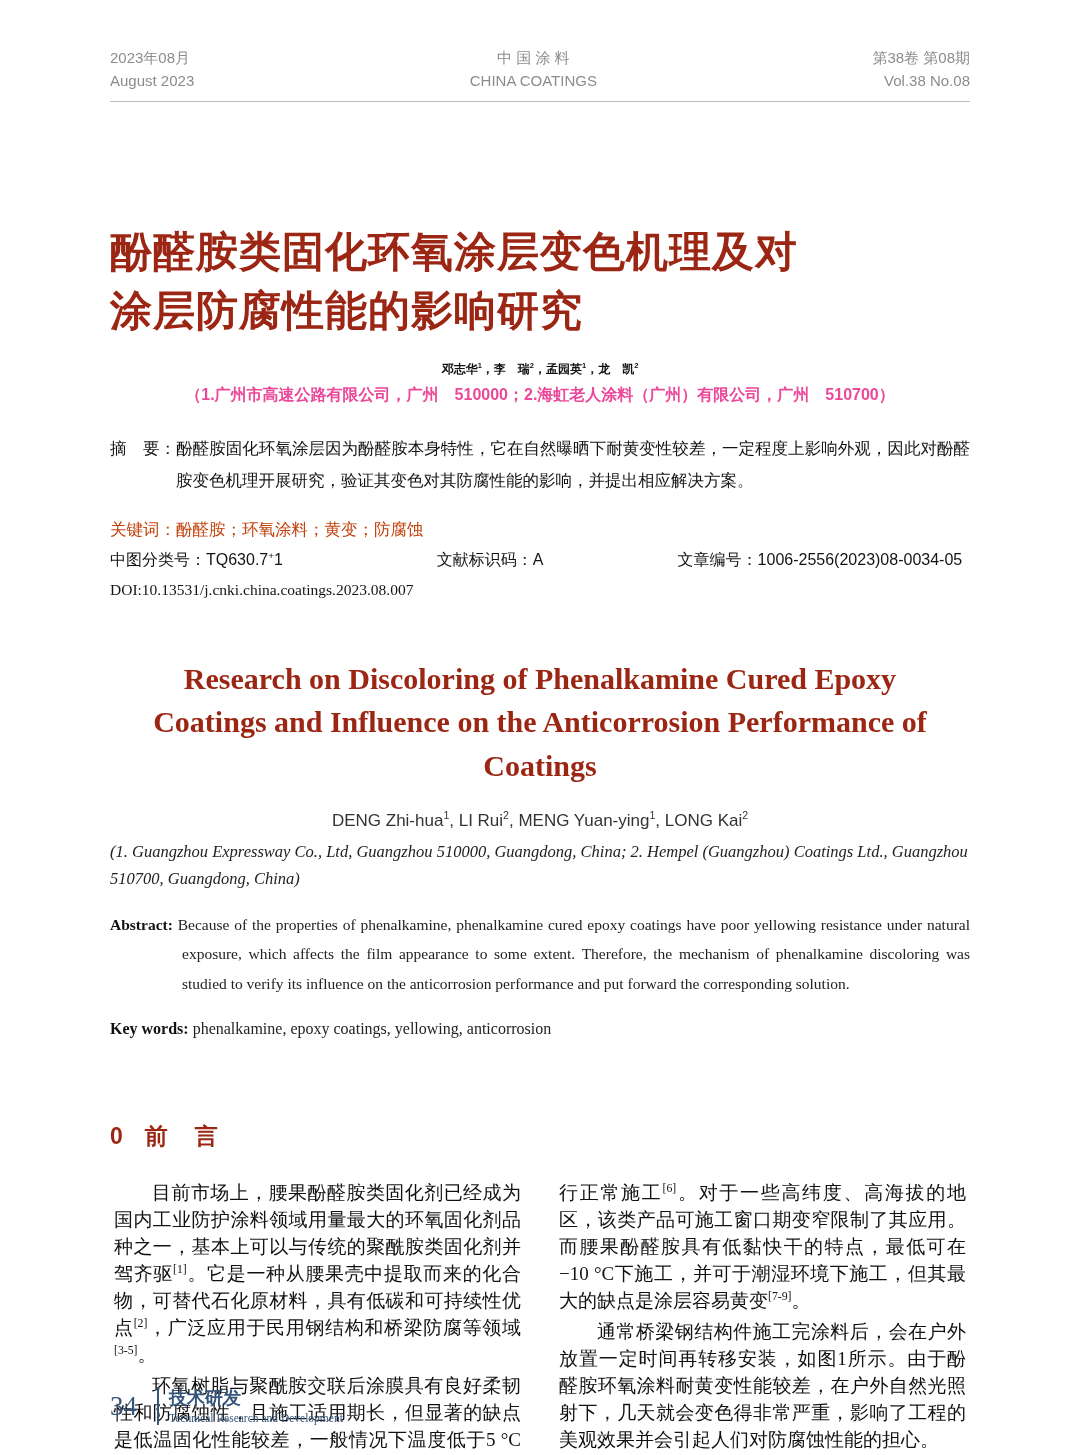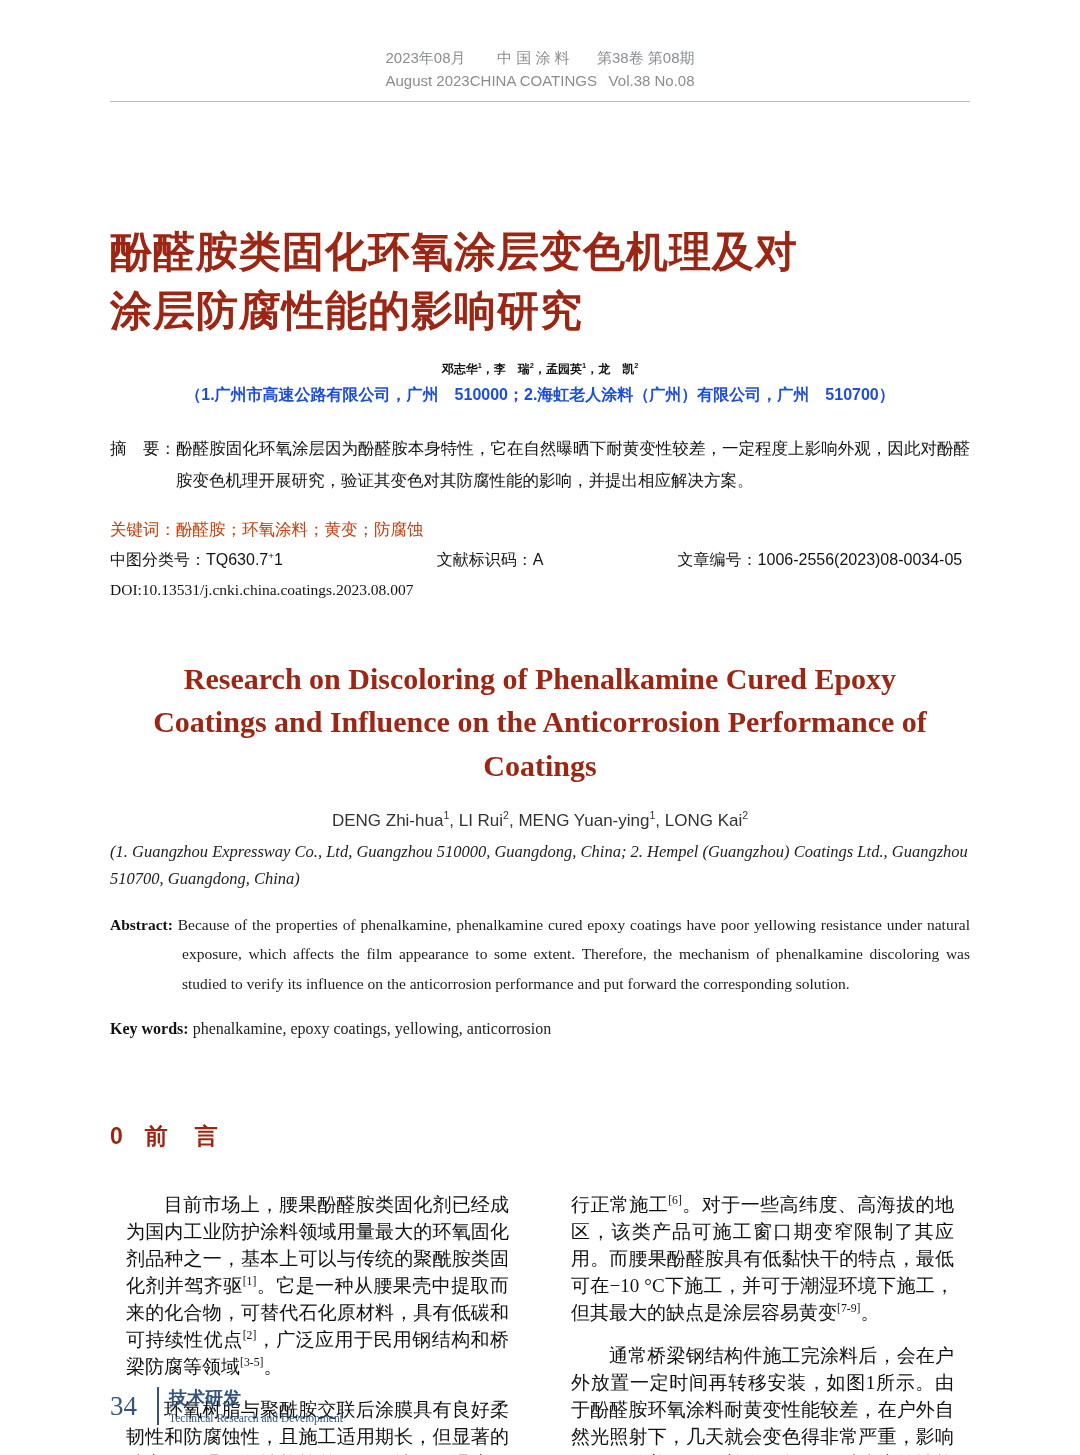--- a/index.html
+++ b/index.html
@@ -9,21 +9,21 @@
     margin:0 auto;
     background:#ffffff;
     overflow:hidden;
     box-sizing:border-box;
     padding:46px 110px 0 110px;
     font-family:"Liberation Serif","DejaVu Serif",serif;
     color:#1c1c1c;
   }
   
   .journal-header{
-    display:flex;justify-content:center;align-items:flex-end;
+    display:flex;justify-content:space-between;align-items:flex-end;
     color:#8a8d90;font-family:"Liberation Sans","DejaVu Sans",sans-serif;
     font-size:15px;line-height:1.55;
   }
   .hdr-col{white-space:nowrap;}
   .hdr-col.center{text-align:center;}
   .hdr-col.right{text-align:right;}
   .header-rule{border:none;border-top:1.5px solid #b8bbbd;margin:8px 0 0 0;}
   
   .title-zh{
     margin:120px 0 0 0;
@@ -36,21 +36,21 @@
   }
   
   .authors-zh{
     margin-top:20px;text-align:center;
     font-family:"Liberation Sans","DejaVu Sans",sans-serif;
     font-weight:bold;font-size:12px;color:#111;
   }
   .affil-zh{
     margin-top:7px;text-align:center;
     font-family:"Liberation Sans","DejaVu Sans",sans-serif;
-    font-weight:bold;font-size:16px;color:#1d4ed8;
+    font-weight:bold;font-size:16px;color:#ec4899;
   }
   sup{font-size:0.62em;vertical-align:super;line-height:0;}
   
   .abstract-zh{
     margin-top:26px;
     font-family:"Liberation Sans","DejaVu Sans",sans-serif;
     font-size:16.5px;line-height:1.95;color:#141414;
     padding-left:66px;text-indent:-66px;
     text-align:justify;
   }
@@ -109,21 +109,21 @@
     font-family:"Liberation Sans","DejaVu Sans",sans-serif;
     font-weight:bold;font-size:23px;letter-spacing:2px;
   }
   .section-heading .sec-num{margin-right:22px;letter-spacing:0;}
   
   .body-columns{
     display:flex;gap:30px;margin-top:12px;
   }
   .col{width:415px;}
   .col p{
-    margin:16px;
+    margin:4px;
     font-family:"Liberation Serif","DejaVu Serif",serif;
     font-size:19px;line-height:27px;color:#111;
     text-align:justify;
   }
   .col p.indent{text-indent:2em;}
   
   .page-footer{
     position:absolute;left:110px;bottom:30px;
     display:flex;align-items:center;
     color:#35567a;

